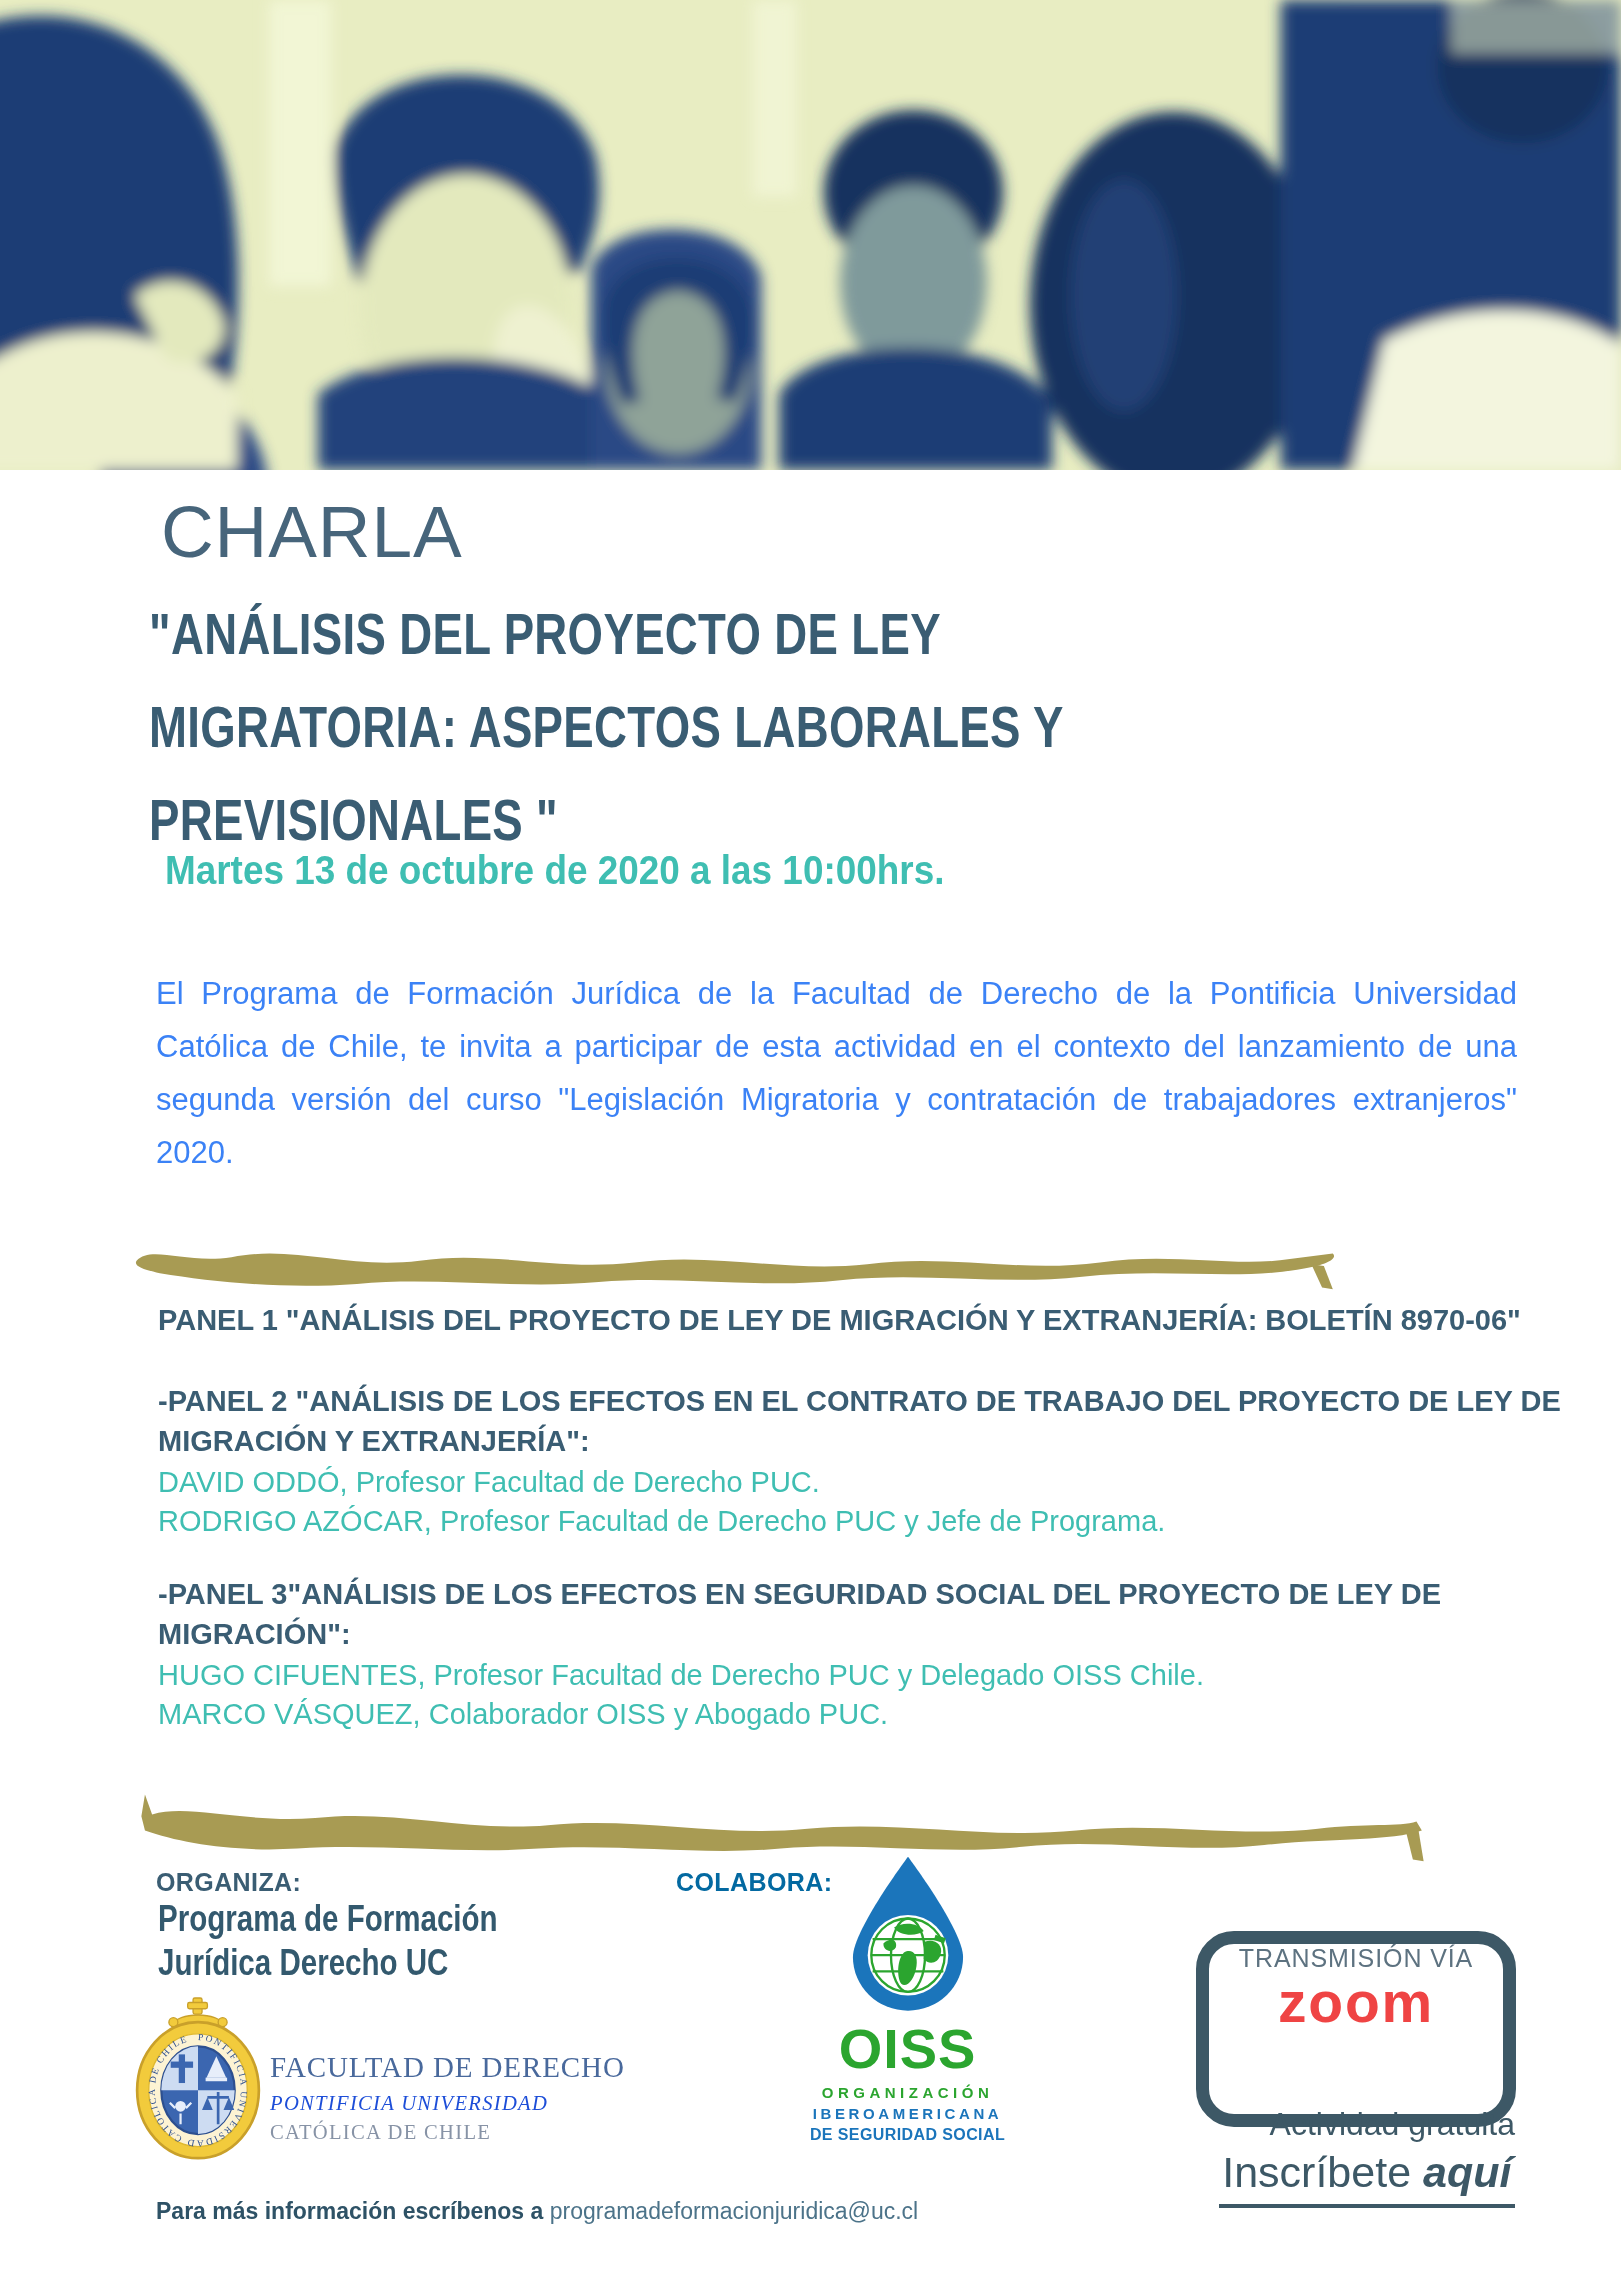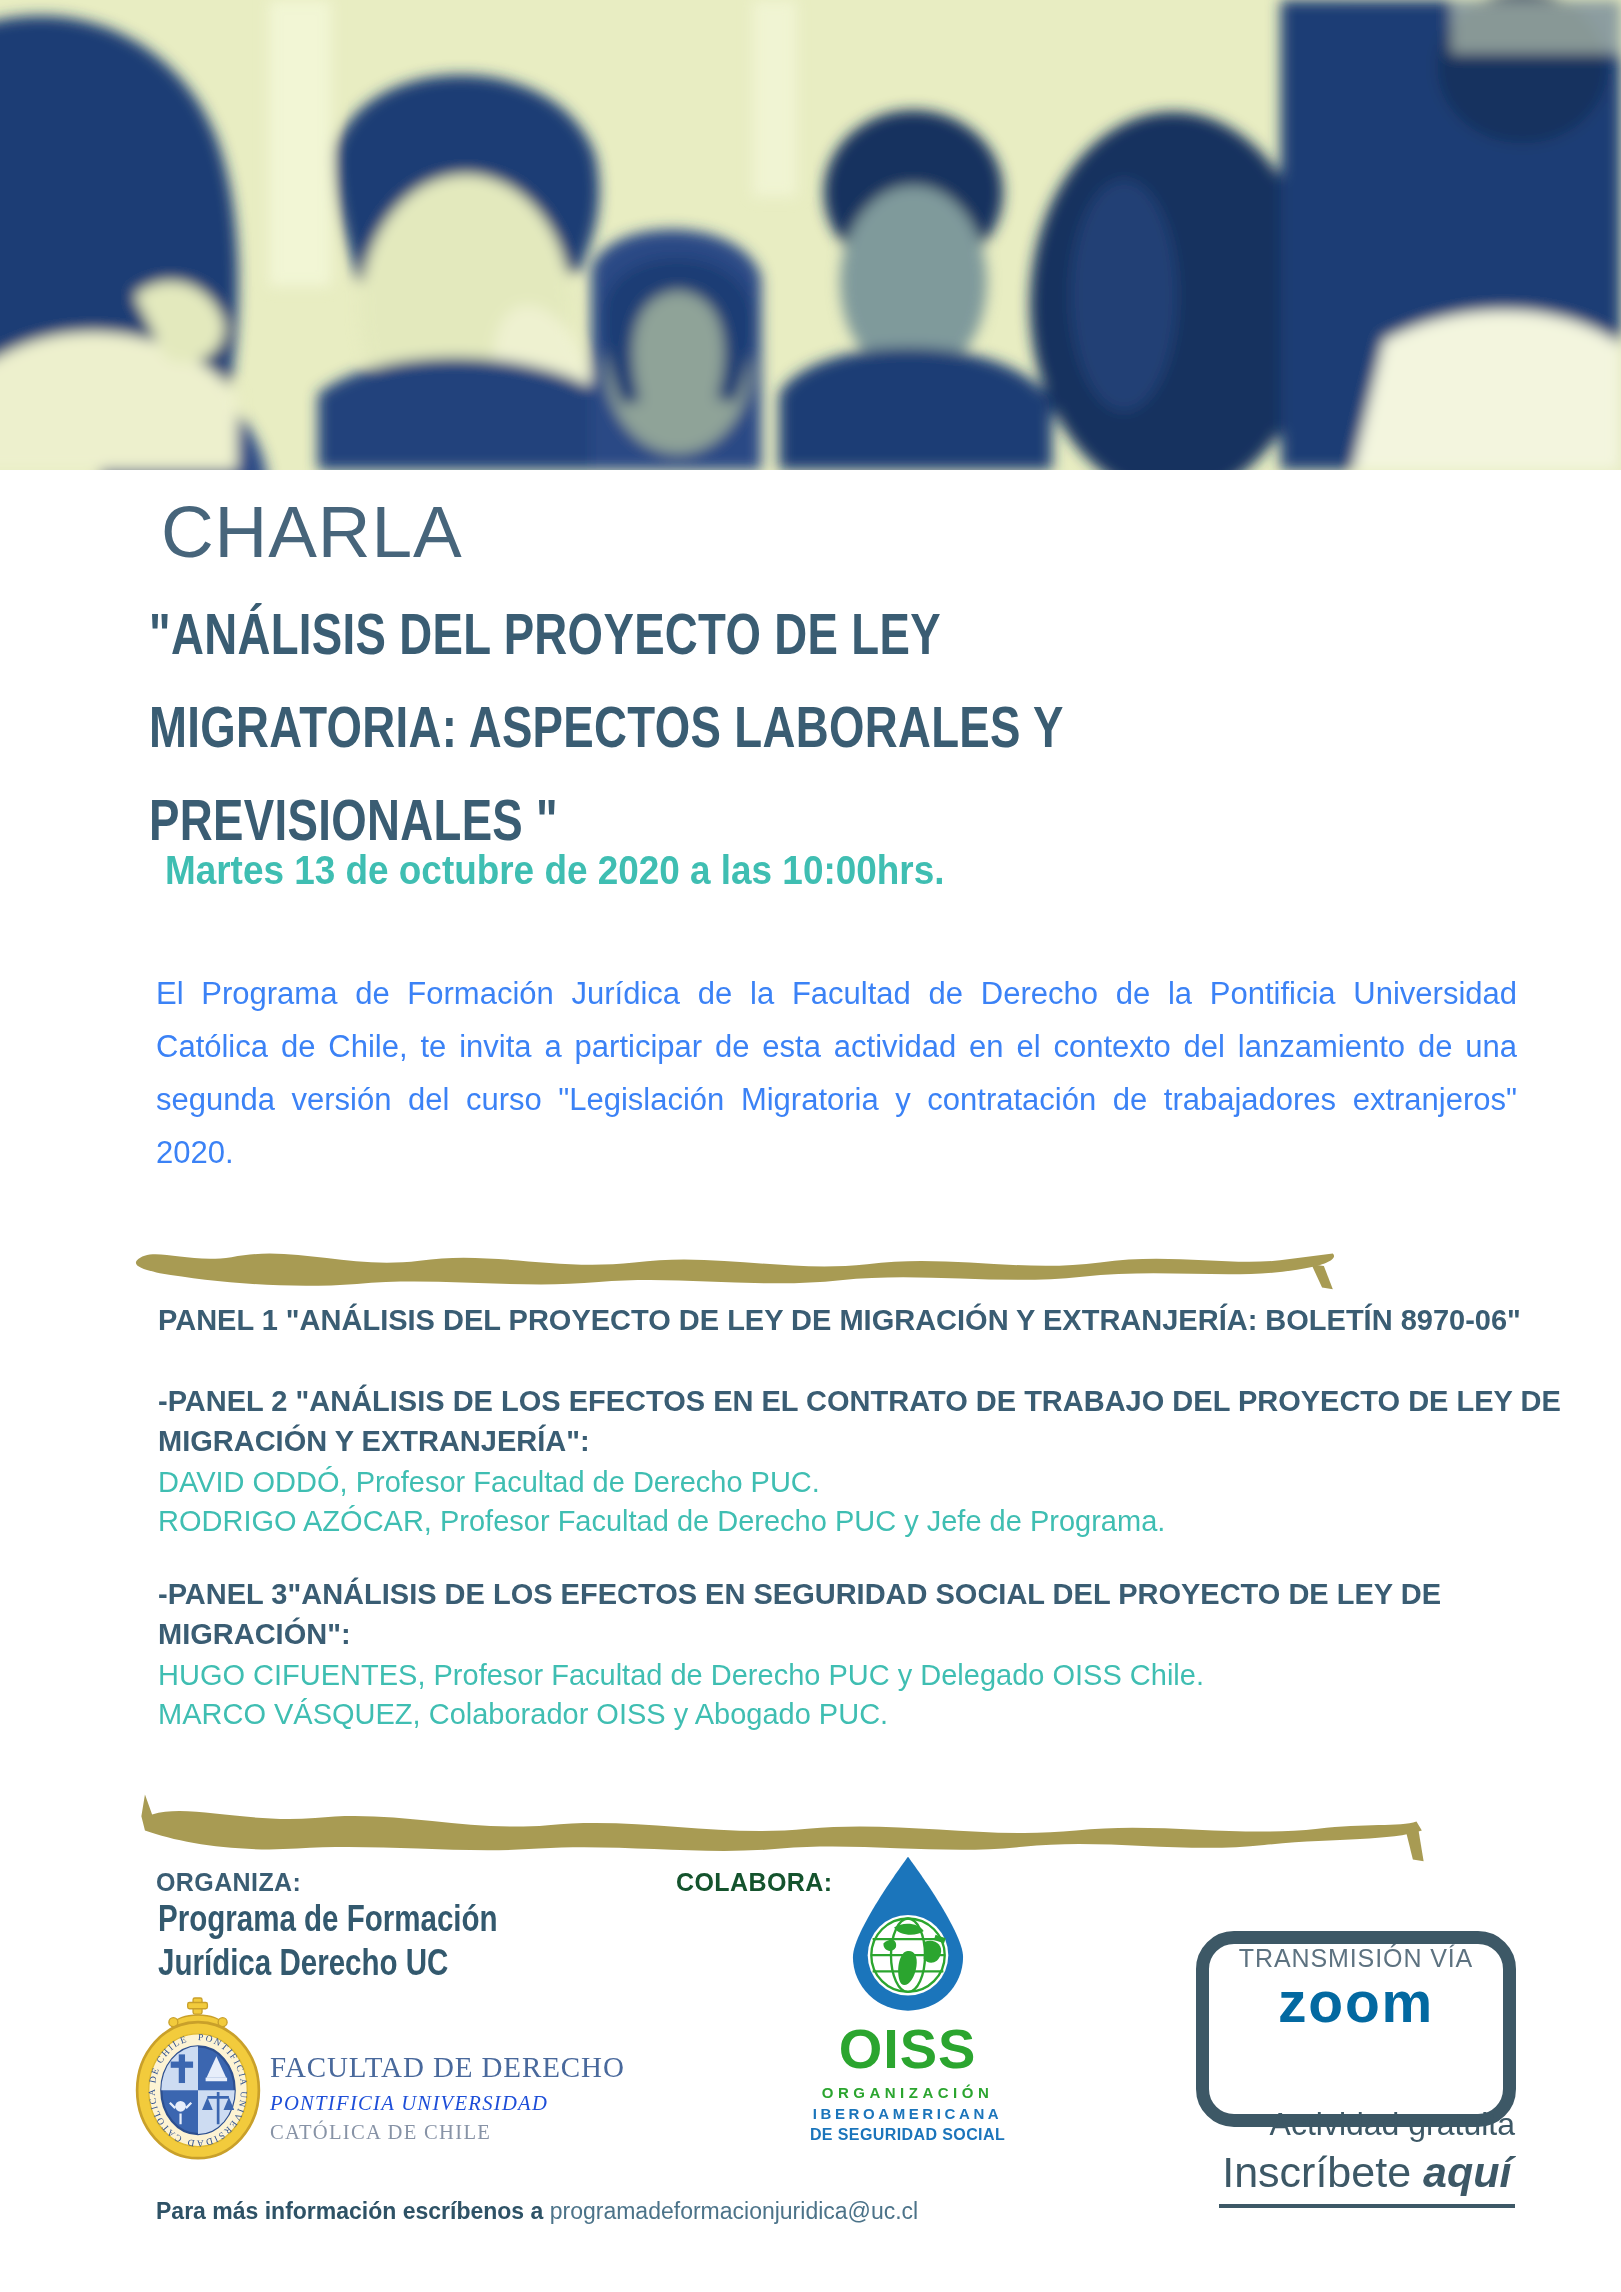--- a/index.html
+++ b/index.html
@@ -32,33 +32,33 @@
   .p3{left:158px;top:1574px;}
   .speakers{font-size:29px;font-weight:400;color:#3fbeb2;line-height:39px;margin-top:1.8px;}
   
   .org-label{left:156px;top:1868px;font-size:25px;font-weight:700;color:#3a5d73;letter-spacing:0.4px;}
   .org-name{left:158px;top:1897px;font-size:36px;font-weight:700;color:#33596e;line-height:44px;white-space:pre-line;transform:scaleX(0.82);transform-origin:0 0;}
   .crest{left:134px;top:1997px;width:128px;height:164px;}
   .fac-block{left:270px;top:2051px;font-family:"Liberation Serif", serif;}
   .fac-name{font-size:29px;color:#49699c;letter-spacing:0.9px;}
   .univ1{font-size:20.6px;color:#1d4ed8;letter-spacing:1.3px;margin-top:8px;font-style:italic;}
   .univ2{font-size:20.6px;color:#8793a6;letter-spacing:1.3px;margin-top:6.3px;}
-  .colab-label{left:676px;top:1868px;font-size:25px;font-weight:700;color:#14532d;letter-spacing:0.4px;}
+  .colab-label{left:676px;top:1868px;font-size:25px;font-weight:700;color:#0369a1;letter-spacing:0.4px;}
   .oiss{left:809px;top:1854px;width:197px;display:flex;flex-direction:column;align-items:center;}
   .oiss-drop{width:132px;height:163px;}
   .oiss-acronym{font-size:56px;font-weight:800;color:#2ba52f;letter-spacing:0.9px;line-height:1;margin-top:3.6px;}
   .oiss-l1{font-size:15px;font-weight:700;color:#2ba52f;letter-spacing:4.5px;margin-top:7.2px;}
   .oiss-l2{font-size:15px;font-weight:700;color:#1b75bb;letter-spacing:3.6px;margin-top:4.5px;}
   .oiss-l3{font-size:16px;font-weight:700;color:#1b75bb;letter-spacing:0.4px;margin-top:3.6px;}
   .zoom-box{
     left:1196px;top:1931px;width:320px;height:196px;border:13.4px solid #3d5866;border-radius:38px;
     box-sizing:border-box;display:flex;flex-direction:column;align-items:center;background:#ffffff;
   }
   .trans-label{font-size:25px;color:#5d7280;letter-spacing:0.9px;}
-  .zoom-word{font-size:57px;font-weight:700;color:#0369a1;letter-spacing:1.8px;line-height:1.05;}
+  .zoom-word{font-size:57px;font-weight:700;color:#ef4444;letter-spacing:1.8px;line-height:1.05;}
   .free-note{left:1157px;top:2106px;width:358px;text-align:right;font-size:32px;color:#3d5866;}
   .register{left:1157px;top:2148px;width:358px;text-align:right;font-size:43px;color:#3d5866;}
   .register .u{display:inline-block;border-bottom:4.5px solid #3d5866;padding:0 3.6px 7.2px 3.6px;}
   .register .aqui{font-weight:700;font-style:italic;}
   .footer{left:156px;top:2198px;font-size:23px;color:#2e5266;}
   .footer .bold{font-weight:700;}
   .footer .email{font-weight:400;color:#4c7389;}
 </style>
 </head>
 <body>

